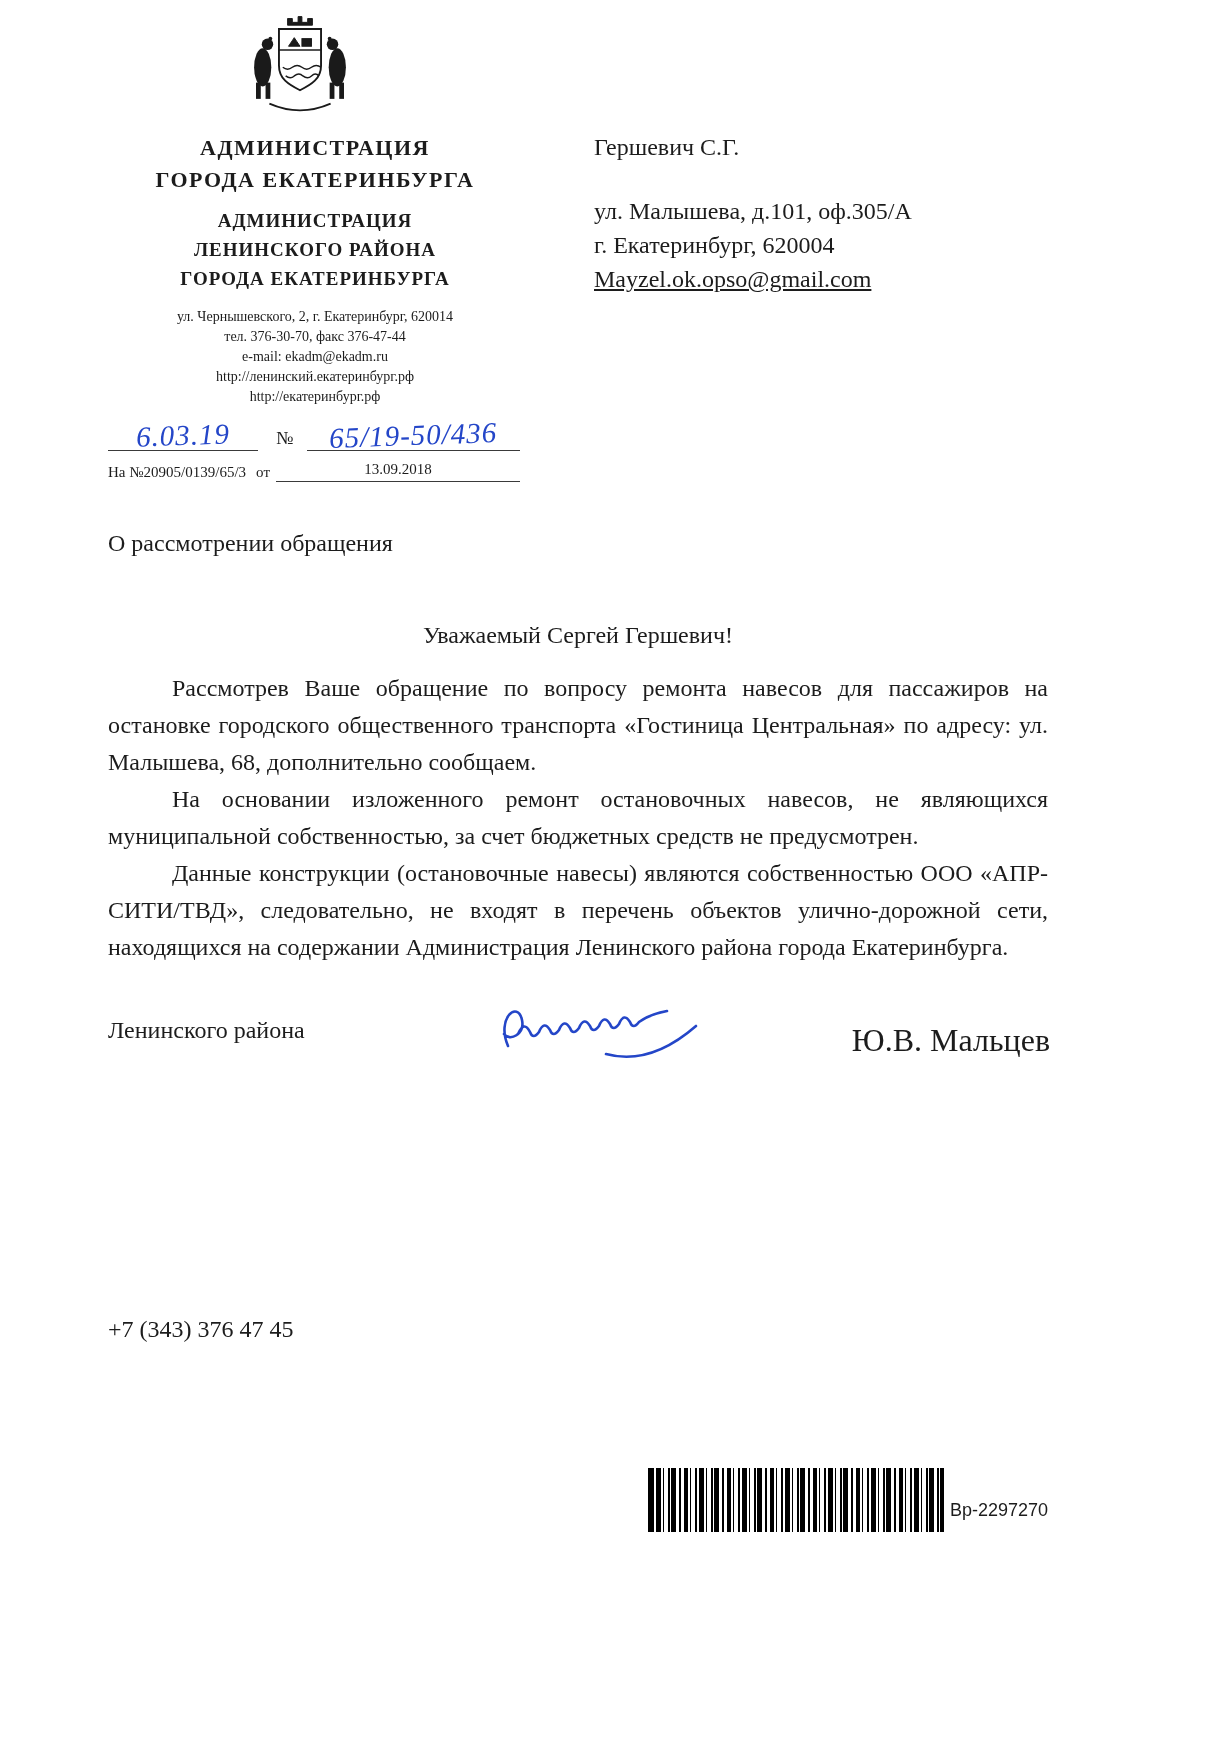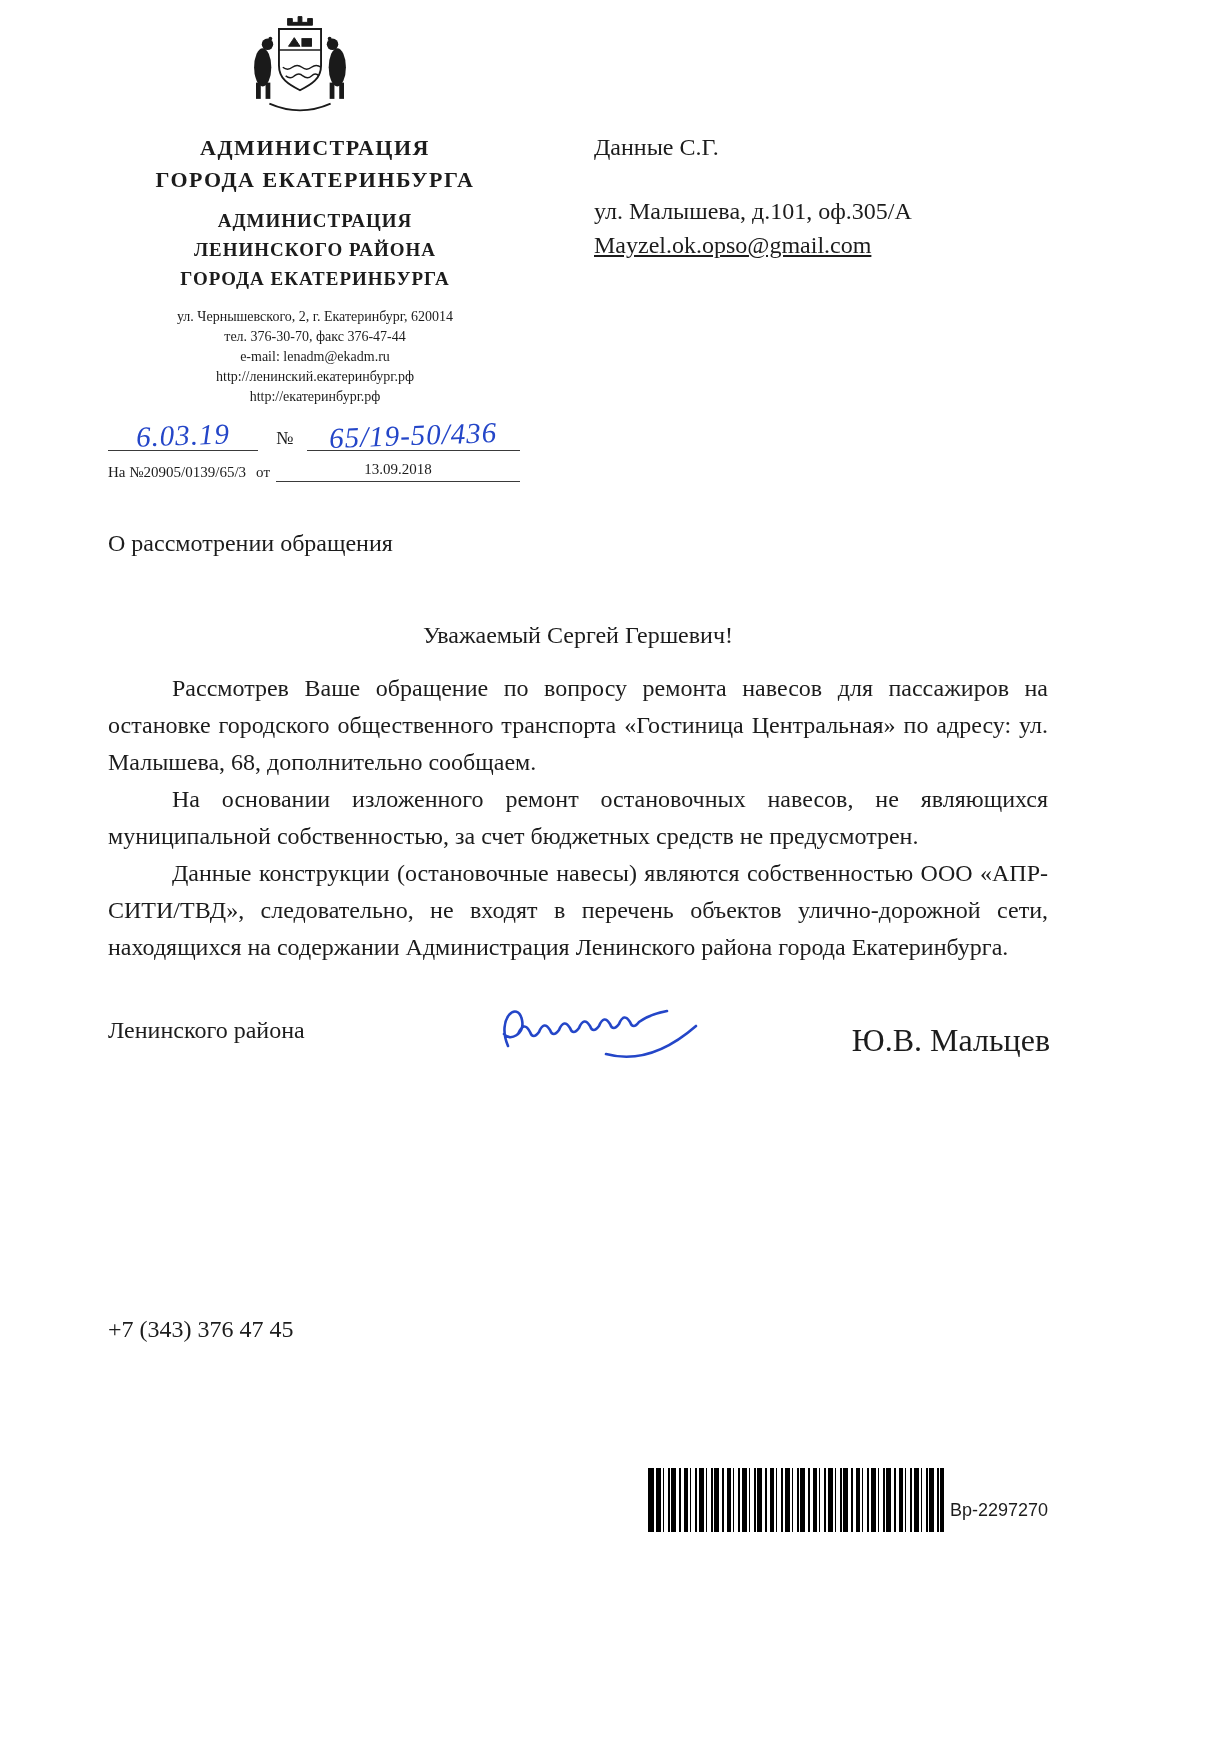--- a/index.html
+++ b/index.html
@@ -106,21 +106,21 @@
     <div>ГОРОДА  ЕКАТЕРИНБУРГА</div>
   </div>
   <div class="org2">
     <div>АДМИНИСТРАЦИЯ</div>
     <div>ЛЕНИНСКОГО  РАЙОНА</div>
     <div>ГОРОДА  ЕКАТЕРИНБУРГА</div>
   </div>
   <div class="contact">
     <div>ул. Чернышевского, 2, г. Екатеринбург, 620014</div>
     <div>тел. 376-30-70, факс 376-47-44</div>
-    <div>e-mail: lenadm@ekadm.ru</div>
+    <div>e-mail: ekadm@ekadm.ru</div>
     <div>http://ленинский.екатеринбург.рф</div>
     <div>http://екатеринбург.рф</div>
   </div>
 </div>
 
 <div class="refs">
   <div class="refs-row1">
     <div class="hand-field f-date">
       <span class="hand">6.03.19</span>
     </div>
@@ -131,22 +131,23 @@
   </div>
   <div class="refs-row2">
     <span>На №</span>
       <span>20905/0139/65/3</span>
     <span class="reply-from">от</span>
     <span class="f-replydate">13.09.2018</span>
   </div>
 </div>
 
 <div class="recipient">
-  <div class="name">Данные С.Г.</div>
+  <div class="name">Гершевич С.Г.</div>
   <div>ул. Малышева, д.101, оф.305/А</div>
+  <div>г. Екатеринбург, 620004</div>
   <div class="email">Mayzel.ok.opso@gmail.com</div>
 </div>
 
 <div class="subject">О рассмотрении обращения</div>
 
 <div class="salutation">Уважаемый Сергей Гершевич!</div>
 
 <div class="body-text">
   <p>Рассмотрев Ваше обращение по вопросу ремонта навесов для пассажиров на остановке городского общественного транспорта «Гостиница Центральная» по адресу: ул. Малышева, 68, дополнительно сообщаем.</p>
   <p>На основании изложенного ремонт остановочных навесов, не являющихся муниципальной собственностью, за счет бюджетных средств не предусмотрен.</p>

